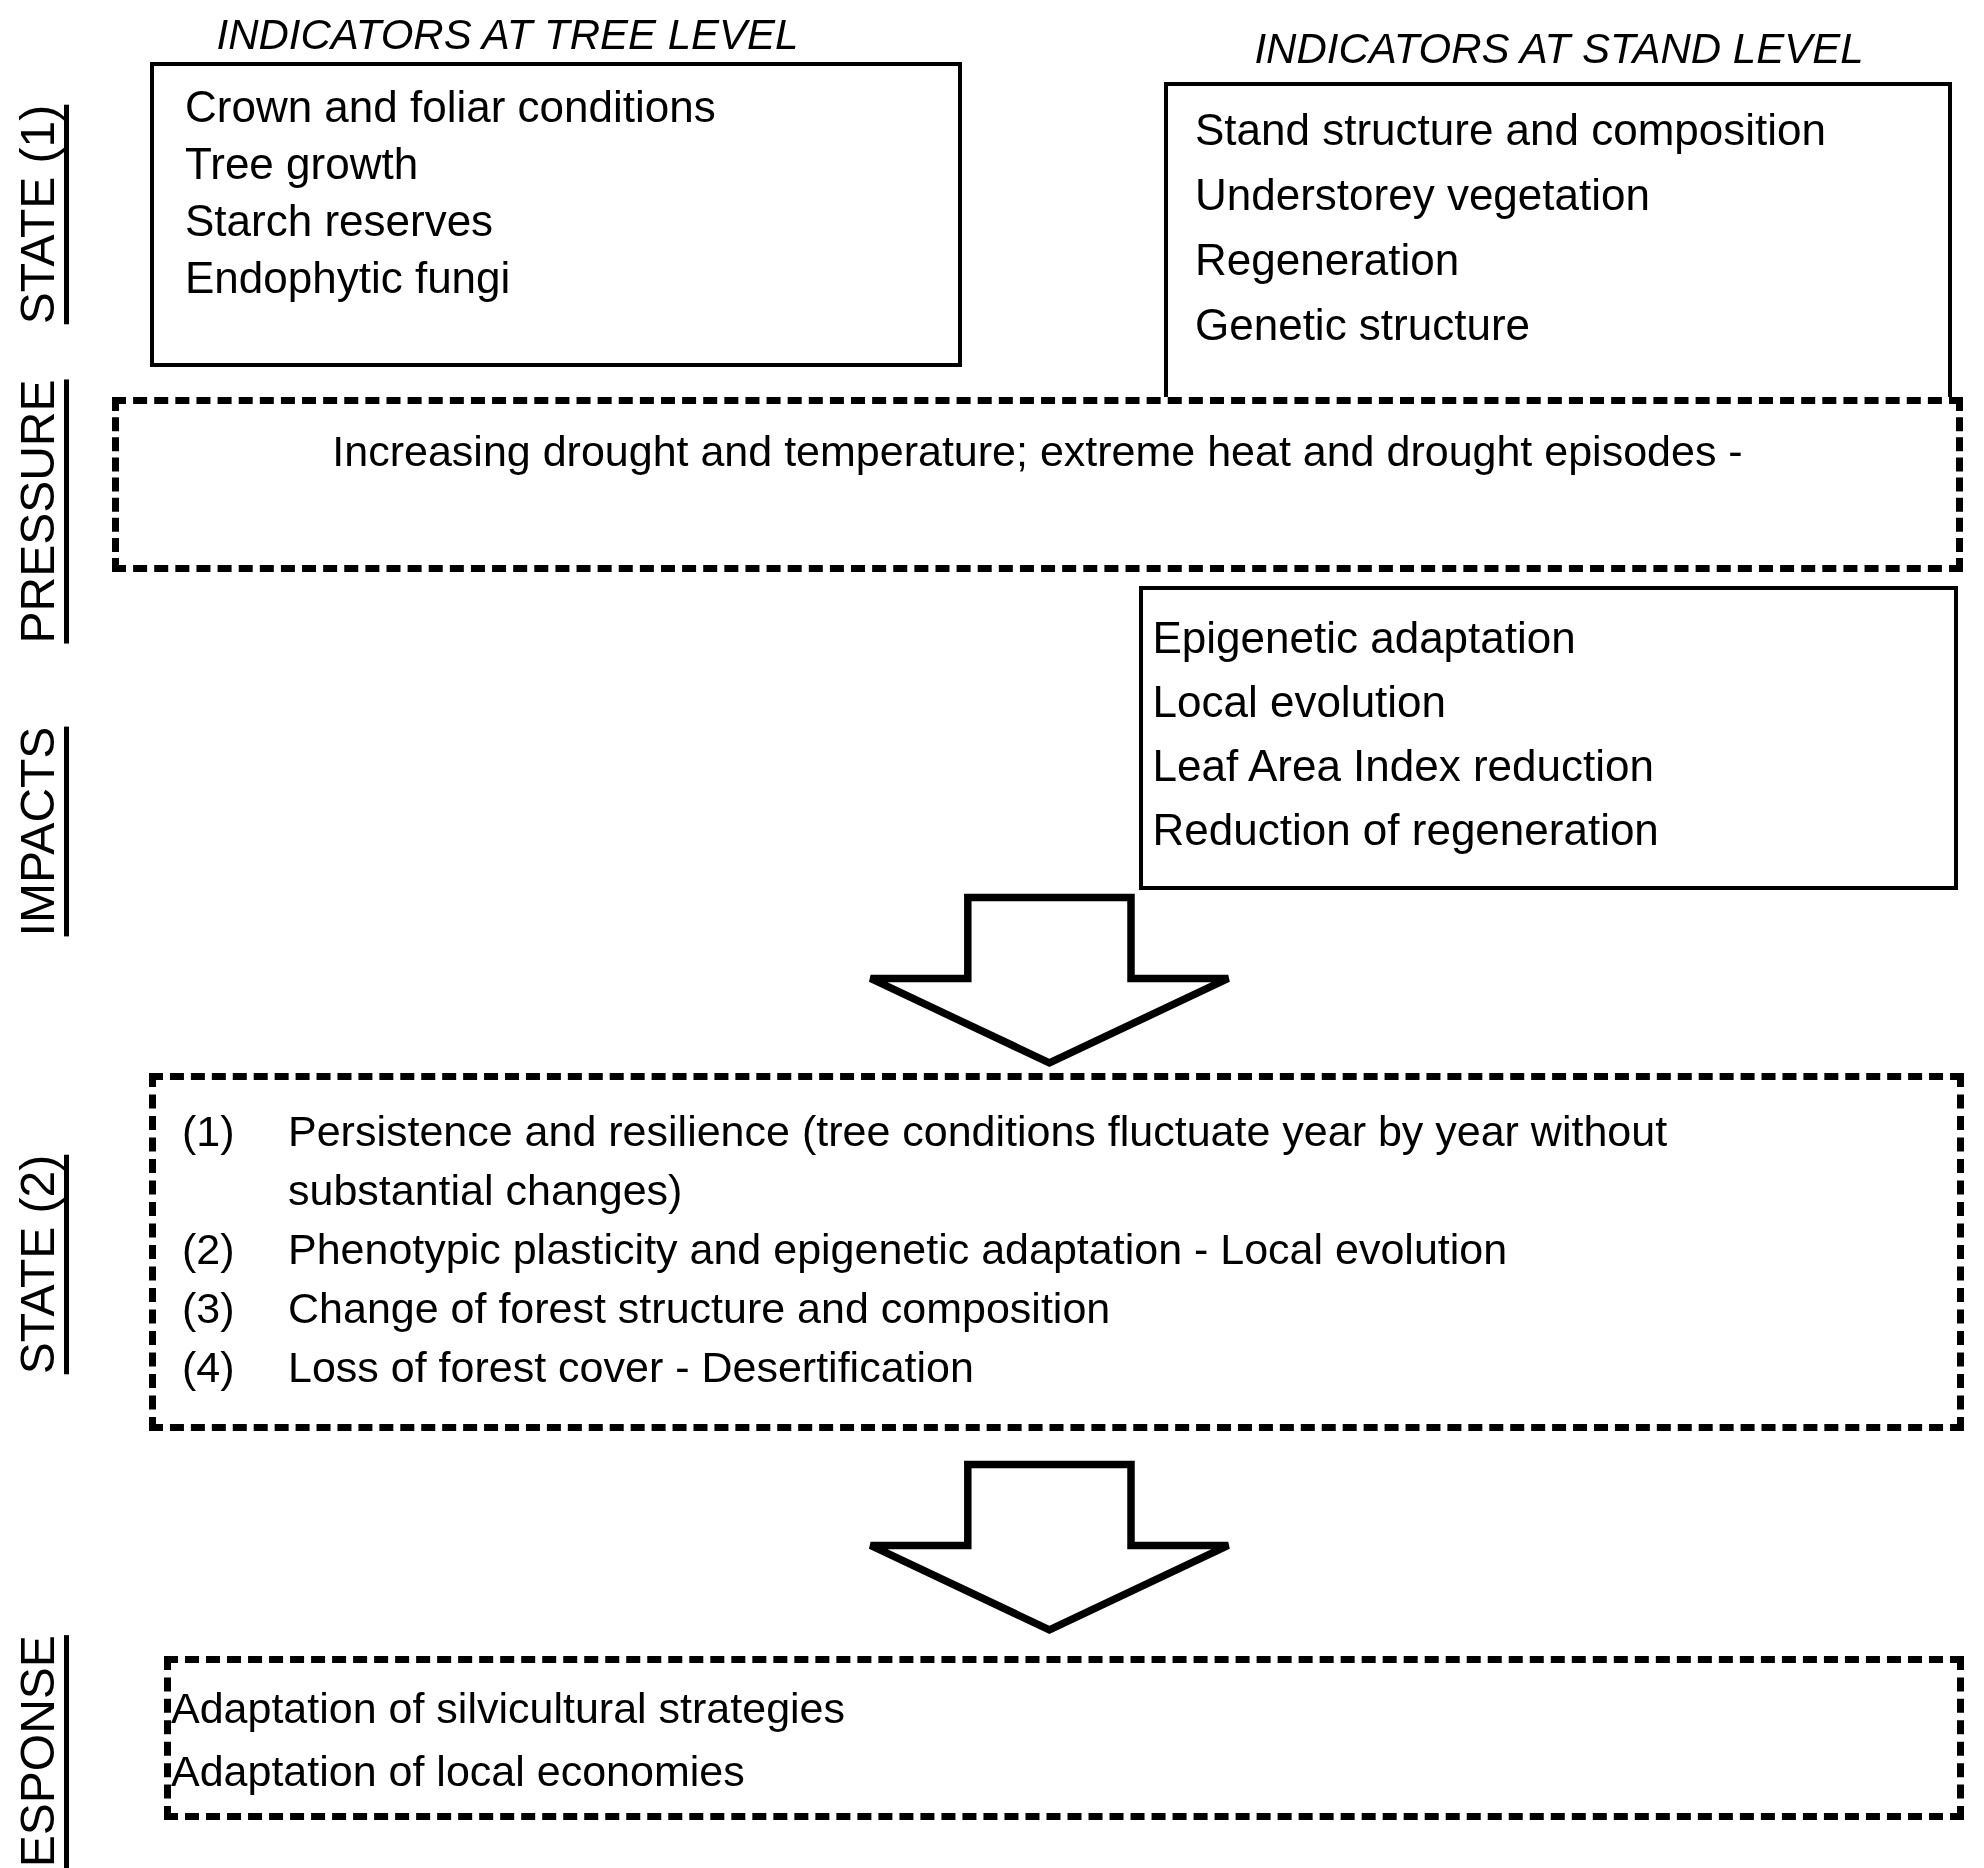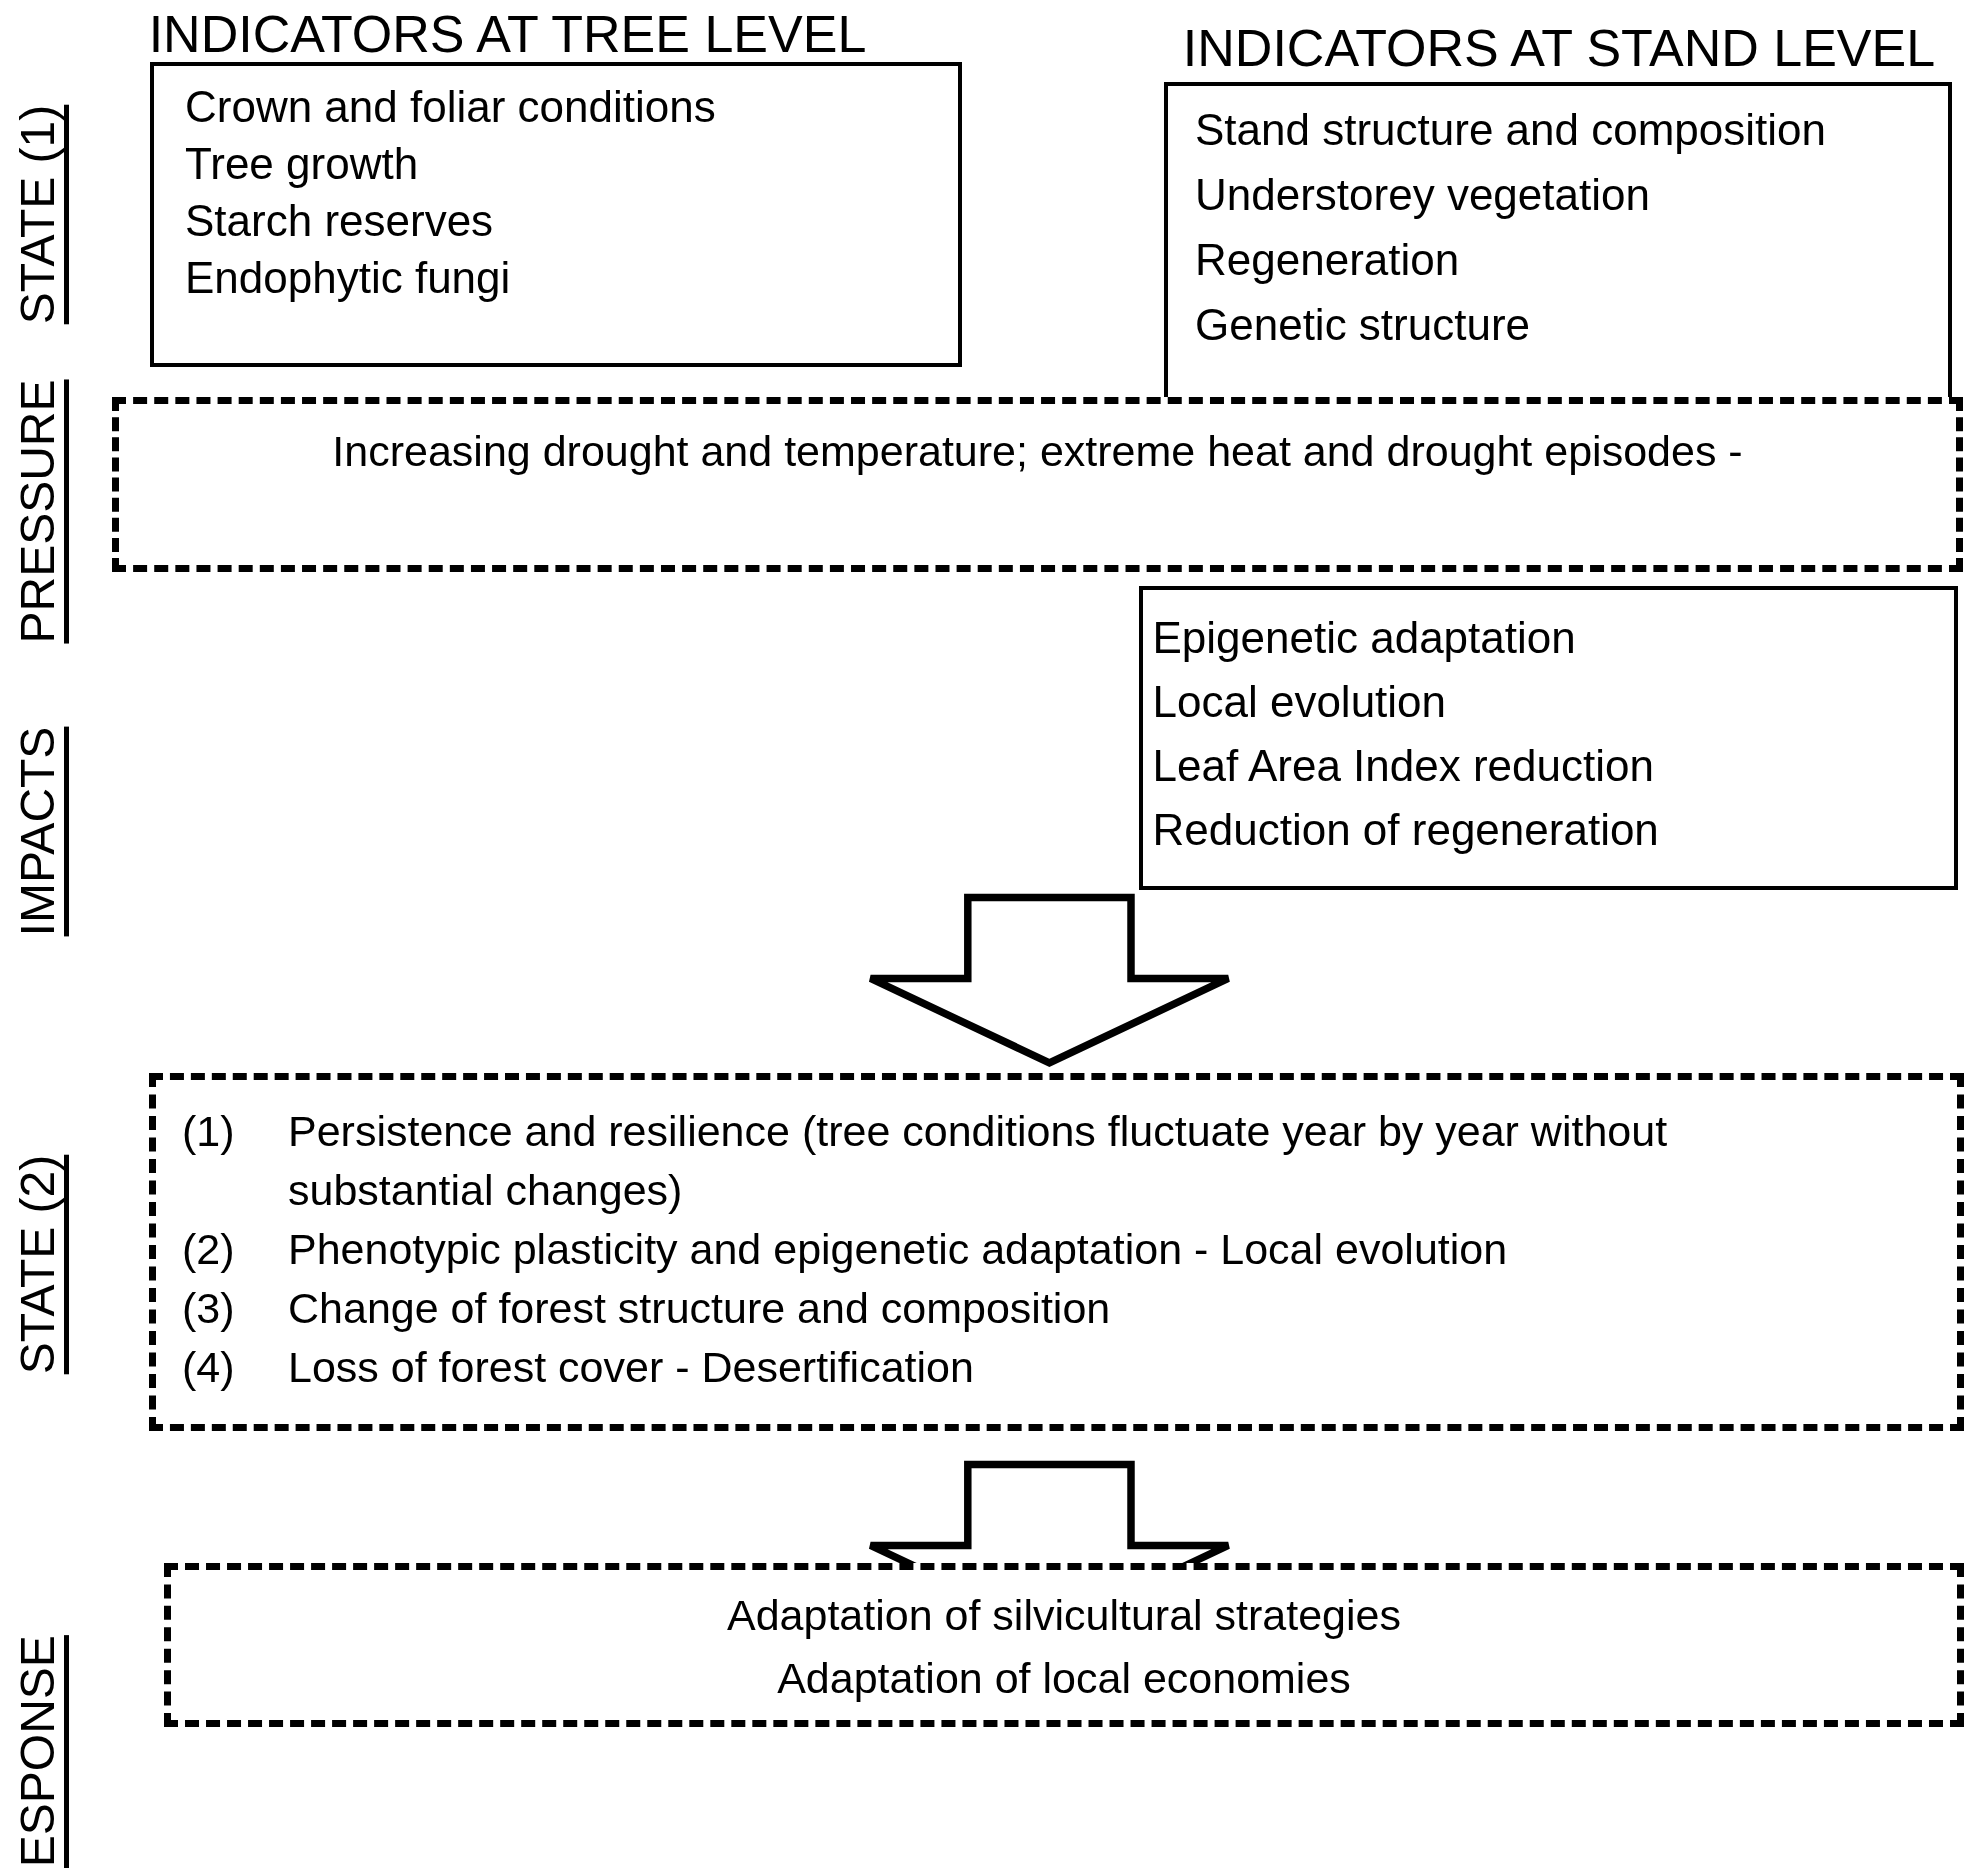--- a/index.html
+++ b/index.html
@@ -1,22 +1,22 @@
 <!DOCTYPE html>
 <html style="font-size:11px"><head>
 <meta charset="utf-8">
 <style>
   html,body{margin:0;padding:0;background:#fff;}
   #canvas{
     position:relative;width:1985px;height:1868px;background:#fff;
     font-family:"Liberation Sans",sans-serif;color:#000;overflow:hidden;
   }
   .title{
-    position:absolute;font-size:52px;line-height:57px;text-align:center;
-    white-space:nowrap;font-weight:400;
+    position:absolute;font-size:42px;line-height:57px;text-align:center;
+    white-space:nowrap;font-weight:400;font-style:italic;
   }
   #title-tree{left:109px;top:5.5px;width:797px;}
   #title-stand{left:1162px;top:20px;width:794px;}
 
   .side-label{
     position:absolute;width:341px;line-height:55px;text-align:center;
     transform:rotate(-90deg);font-size:48px;white-space:nowrap;
   }
   .side-label span{
     text-decoration:underline;text-decoration-thickness:4.8px;text-underline-offset:9.5px;
@@ -36,21 +36,21 @@
     font-size:43px;background:#fff;
   }
   .line{white-space:nowrap;}
 
   #box-tree{left:150px;top:62px;width:812px;height:305px;padding:12.3px 6.8px 0 31px;line-height:57px;}
   #box-stand{left:1164px;top:82px;width:788px;height:349px;padding:11px 6.8px 0 27px;line-height:65px;}
   #box-pressure{left:112px;top:397px;width:1851px;height:175px;padding-top:16.4px;line-height:63px;text-align:center;}
   #box-impacts-tree{left:150px;top:596px;width:822px;height:294px;padding:12.3px 6.8px 0 27px;line-height:65px;}
   #box-impacts-stand{left:1139px;top:586px;width:819px;height:304px;padding:16.4px 6.8px 0 9.5px;line-height:64px;}
   #box-state2{left:149px;top:1073px;width:1815px;height:358px;padding:22px 13.6px 0 26px;line-height:59px;}
-  #box-response{left:164px;top:1563px;width:1800px;height:164px;padding-top:13.6px;line-height:63px;text-align:center;}
+  #box-response{left:164px;top:1656px;width:1800px;height:164px;padding-top:13.6px;line-height:63px;}
 
   .s2-row{display:flex;align-items:flex-start;}
   .s2-num{width:106px;flex:none;}
   .s2-text{flex:1;}
 
   .arrow-svg{position:absolute;width:382px;height:187px;}
   #arrow-1{left:855px;top:886px;}
   #arrow-2{left:855px;top:1453px;}
 </style>
 </head>

